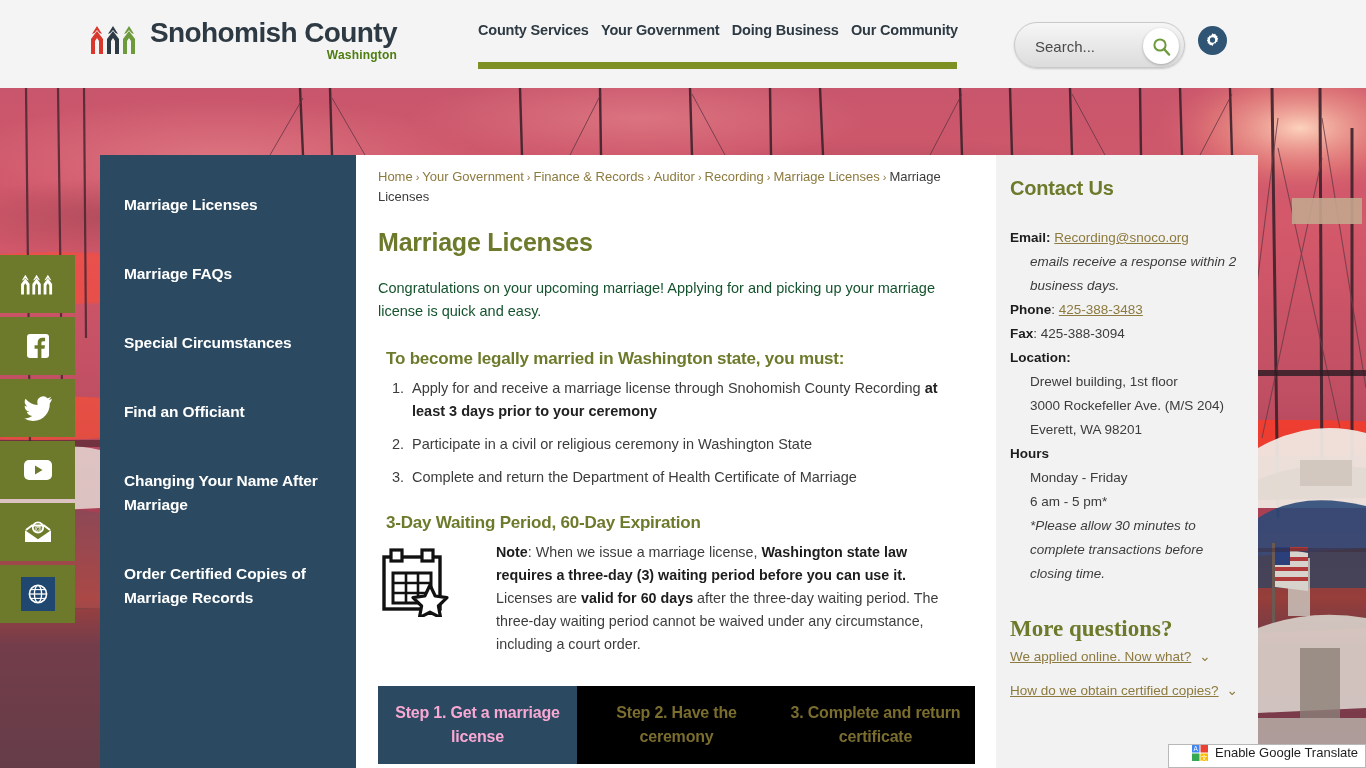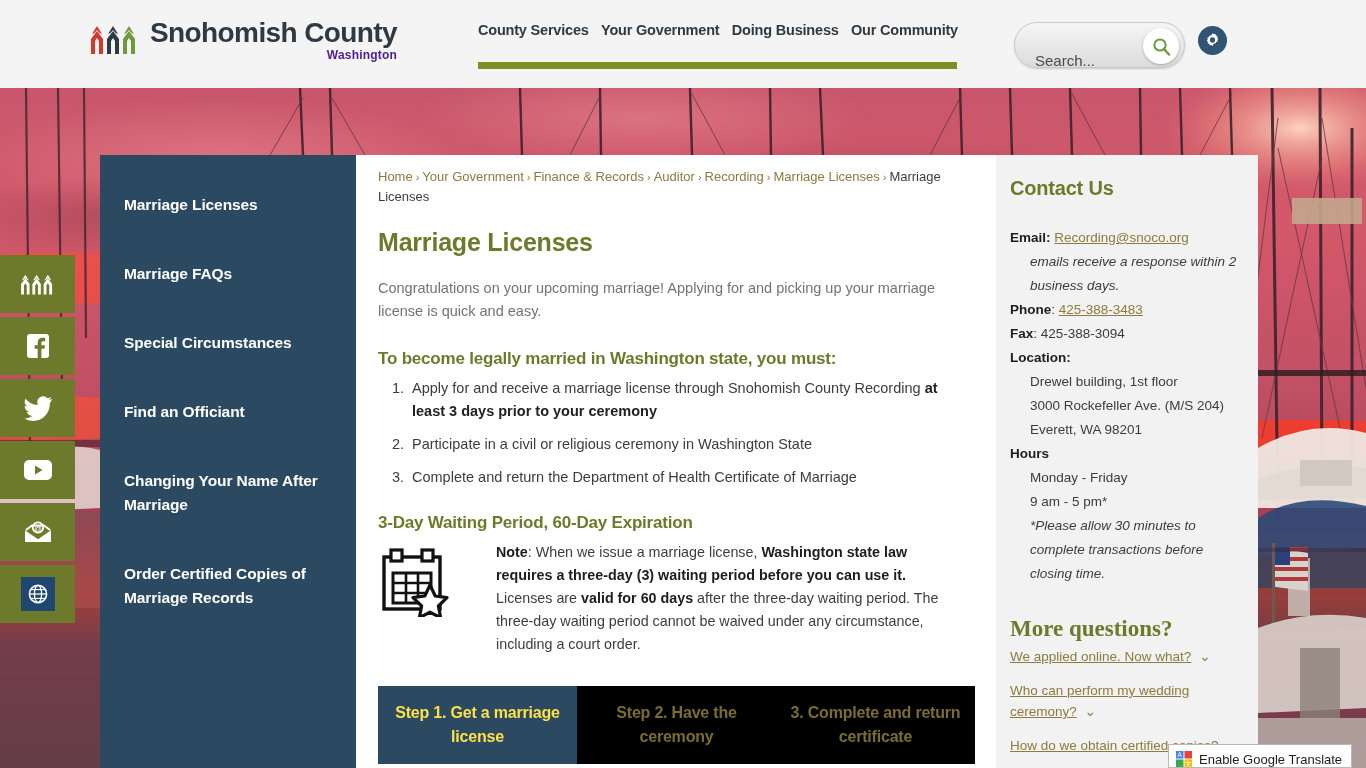--- a/index.html
+++ b/index.html
@@ -22,21 +22,21 @@
     position:absolute; left:88px; top:18px;
     display:flex; align-items:flex-start;
   }
   .logo-mark { width:54px; height:34px; margin-right:8px; margin-top:4px; }
   .logo-text-block { display:flex; flex-direction:column; }
   .logo-title {
     font-size:28px; font-weight:bold; color:#2e3a43;
     letter-spacing:-0.6px; line-height:30px; white-space:nowrap;
   }
   .logo-sub {
-    font-size:12px; font-weight:bold; color:#4c1d95;
+    font-size:12px; font-weight:bold; color:#4d7c0f;
     text-align:right; line-height:14px; letter-spacing:0.2px;
   }
 
   .topnav {
     position:absolute; left:478px; top:22px; width:480px;
     display:flex; justify-content:space-between; align-items:flex-end;
   }
   .topnav a {
     font-size:14.5px; font-weight:bold; color:#2e3a43;
     text-decoration:none; white-space:nowrap; letter-spacing:-0.2px;
@@ -47,21 +47,21 @@
   }
 
   .searchbox {
     position:absolute; left:1014px; top:22px; width:171px; height:46px;
     border-radius:23px;
     background:linear-gradient(#f6f6f6,#dcdcdc);
     border:1px solid #c9c9c9;
     box-shadow:0 1px 2px rgba(0,0,0,0.18);
   }
   .search-input {
-    position:absolute; left:18px; top:25px; width:110px; height:24px;
+    position:absolute; left:18px; top:11px; width:110px; height:24px;
     border:none; background:transparent; outline:none;
     font-family:"Liberation Sans", sans-serif;
     font-size:15px; color:#3b3b3b;
   }
   .search-input::placeholder { color:#4a4a4a; }
   .search-btn {
     position:absolute; right:5px; top:5px; width:36px; height:36px;
     border-radius:50%; background:#ffffff;
     box-shadow:0 1px 3px rgba(0,0,0,0.25);
     display:flex; align-items:center; justify-content:center;
@@ -135,26 +135,26 @@
   }
   .breadcrumb a { color:#8c7a3e; text-decoration:none; }
   .breadcrumb .sep { color:#8c7a3e; padding:0 3px; font-size:11px; }
   .breadcrumb .current { color:#3c3c3c; }
 
   h1.page-title {
     font-size:25px; color:#6d7a2b; font-weight:bold;
     margin:0 0 20px 0; letter-spacing:-0.2px;
   }
   p.intro {
-    font-size:14.5px; line-height:23px; color:#737373;
+    font-size:14.5px; line-height:23px; color:#14532d;
     margin:0 0 26px 0;
   }
   h2.sec {
     font-size:17px; color:#6d7a2b; font-weight:bold;
-    margin:0 0 8px 0; letter-spacing:-0.2px;
+    margin:0 0 8px 8px; letter-spacing:-0.2px;
   }
   ol.reqs {
     margin:0 0 24px 0; padding-left:30px;
     font-size:14.5px; line-height:23px; color:#3c3c3c;
   }
   ol.reqs li { margin-bottom:10px; padding-left:4px; }
   ol.reqs li b { color:#222; }
 
   .note-row { display:flex; align-items:flex-start; margin-bottom:30px;gap:34px; }
   .cal-icon { flex:none; width:72px; margin-right:12px; margin-top:6px; }
@@ -163,21 +163,21 @@
   }
   .note-text b { color:#1d1d1d; }
 
   
   .steptabs { display:flex; width:597px; height:78px; }
   .steptab {
     flex:1 1 0; display:flex; align-items:center; justify-content:center;
     text-align:center; font-size:16px; font-weight:bold; line-height:24px;
     cursor:pointer; padding:0 8px; letter-spacing:-0.2px;
   }
-  .steptab.active { background:#2b4a61; color:#fde047; }
+  .steptab.active { background:#2b4a61; color:#f9a8d4; }
   .steptab.inactive { background:#000000; color:#7a6d2e; }
 
   
   h2.contact-title {
     font-size:20px; color:#6d7a2b; font-weight:bold;
     margin:0 0 26px 0; letter-spacing:-0.2px;
   }
   .contact-body { font-size:13.5px; line-height:24px; color:#3c3c3c; }
   .contact-body a { color:#8c7a3e; text-decoration:underline; }
   .contact-body .lbl { font-weight:bold; color:#1d1d1d; }
@@ -192,23 +192,23 @@
   .faq-link {
     display:block; font-size:13.5px; line-height:21px;
     color:#8c7a3e; text-decoration:underline;
     margin-bottom:13px;
   }
   .faq-link .chev { text-decoration:none; display:inline-block; padding-left:4px; }
 
   
   .gtranslate {
     position:absolute; left:1168px; top:744px;
-    width:184px; height:24px; background:#ffffff;
+    width:198px; height:24px; background:#ffffff;
     border:1px solid #b8b8b8;
-    display:flex; align-items:flex-end; padding-left:7px;
+    display:flex; align-items:flex-start; padding-left:23px;
     z-index:60;
   }
   .gt-label { font-size:13px; color:#1d1d1d; margin-left:7px; }
 </style>
 </head>
 <body>
 
 <div class="hero">
   <svg width="1366" height="680" viewBox="0 0 1366 680">
     <defs>
@@ -488,28 +488,27 @@
       <span class="lbl">Phone</span>:
       <a href="#">425-388-3483</a><br>
       <span class="lbl">Fax</span>:
       <span>425-388-3094</span><br>
       <span class="lbl">Location:</span>
       <span class="ind">Drewel building, 1st floor</span>
       <span class="ind">3000 Rockefeller Ave. (M/S 204)</span>
       <span class="ind">Everett, WA 98201</span>
       <span class="lbl">Hours</span>
       <span class="ind">Monday - Friday</span>
-      <span class="ind">9 am - 5 pm*</span>
+      <span class="ind">6 am - 5 pm*</span>
       <span class="ind ital">*Please allow 30 minutes to complete transactions before closing time.</span>
     </div>
 
     <h2 class="more-q">More questions?</h2>
 
     <a class="faq-link" href="#"><span>We applied online. Now what?</span><span class="chev">&nbsp;⌄</span></a>
-    <a class="faq-link" href="#"><span>Who can perform my wedding ceremony?</span><span class="chev">&nbsp;⌄</span></a>
     <a class="faq-link" href="#"><span>How do we obtain certified copies?</span><span class="chev">&nbsp;⌄</span></a>
   </aside>
 </div>
 
 <div class="gtranslate">
   <svg width="16" height="16" viewBox="0 0 16 16">
     <rect x="0" y="0" width="7.5" height="7.5" fill="#4285f4"></rect>
     <rect x="8.5" y="0" width="7.5" height="7.5" fill="#ea4335"></rect>
     <rect x="0" y="8.5" width="7.5" height="7.5" fill="#34a853"></rect>
     <rect x="8.5" y="8.5" width="7.5" height="7.5" fill="#fbbc05"></rect>

